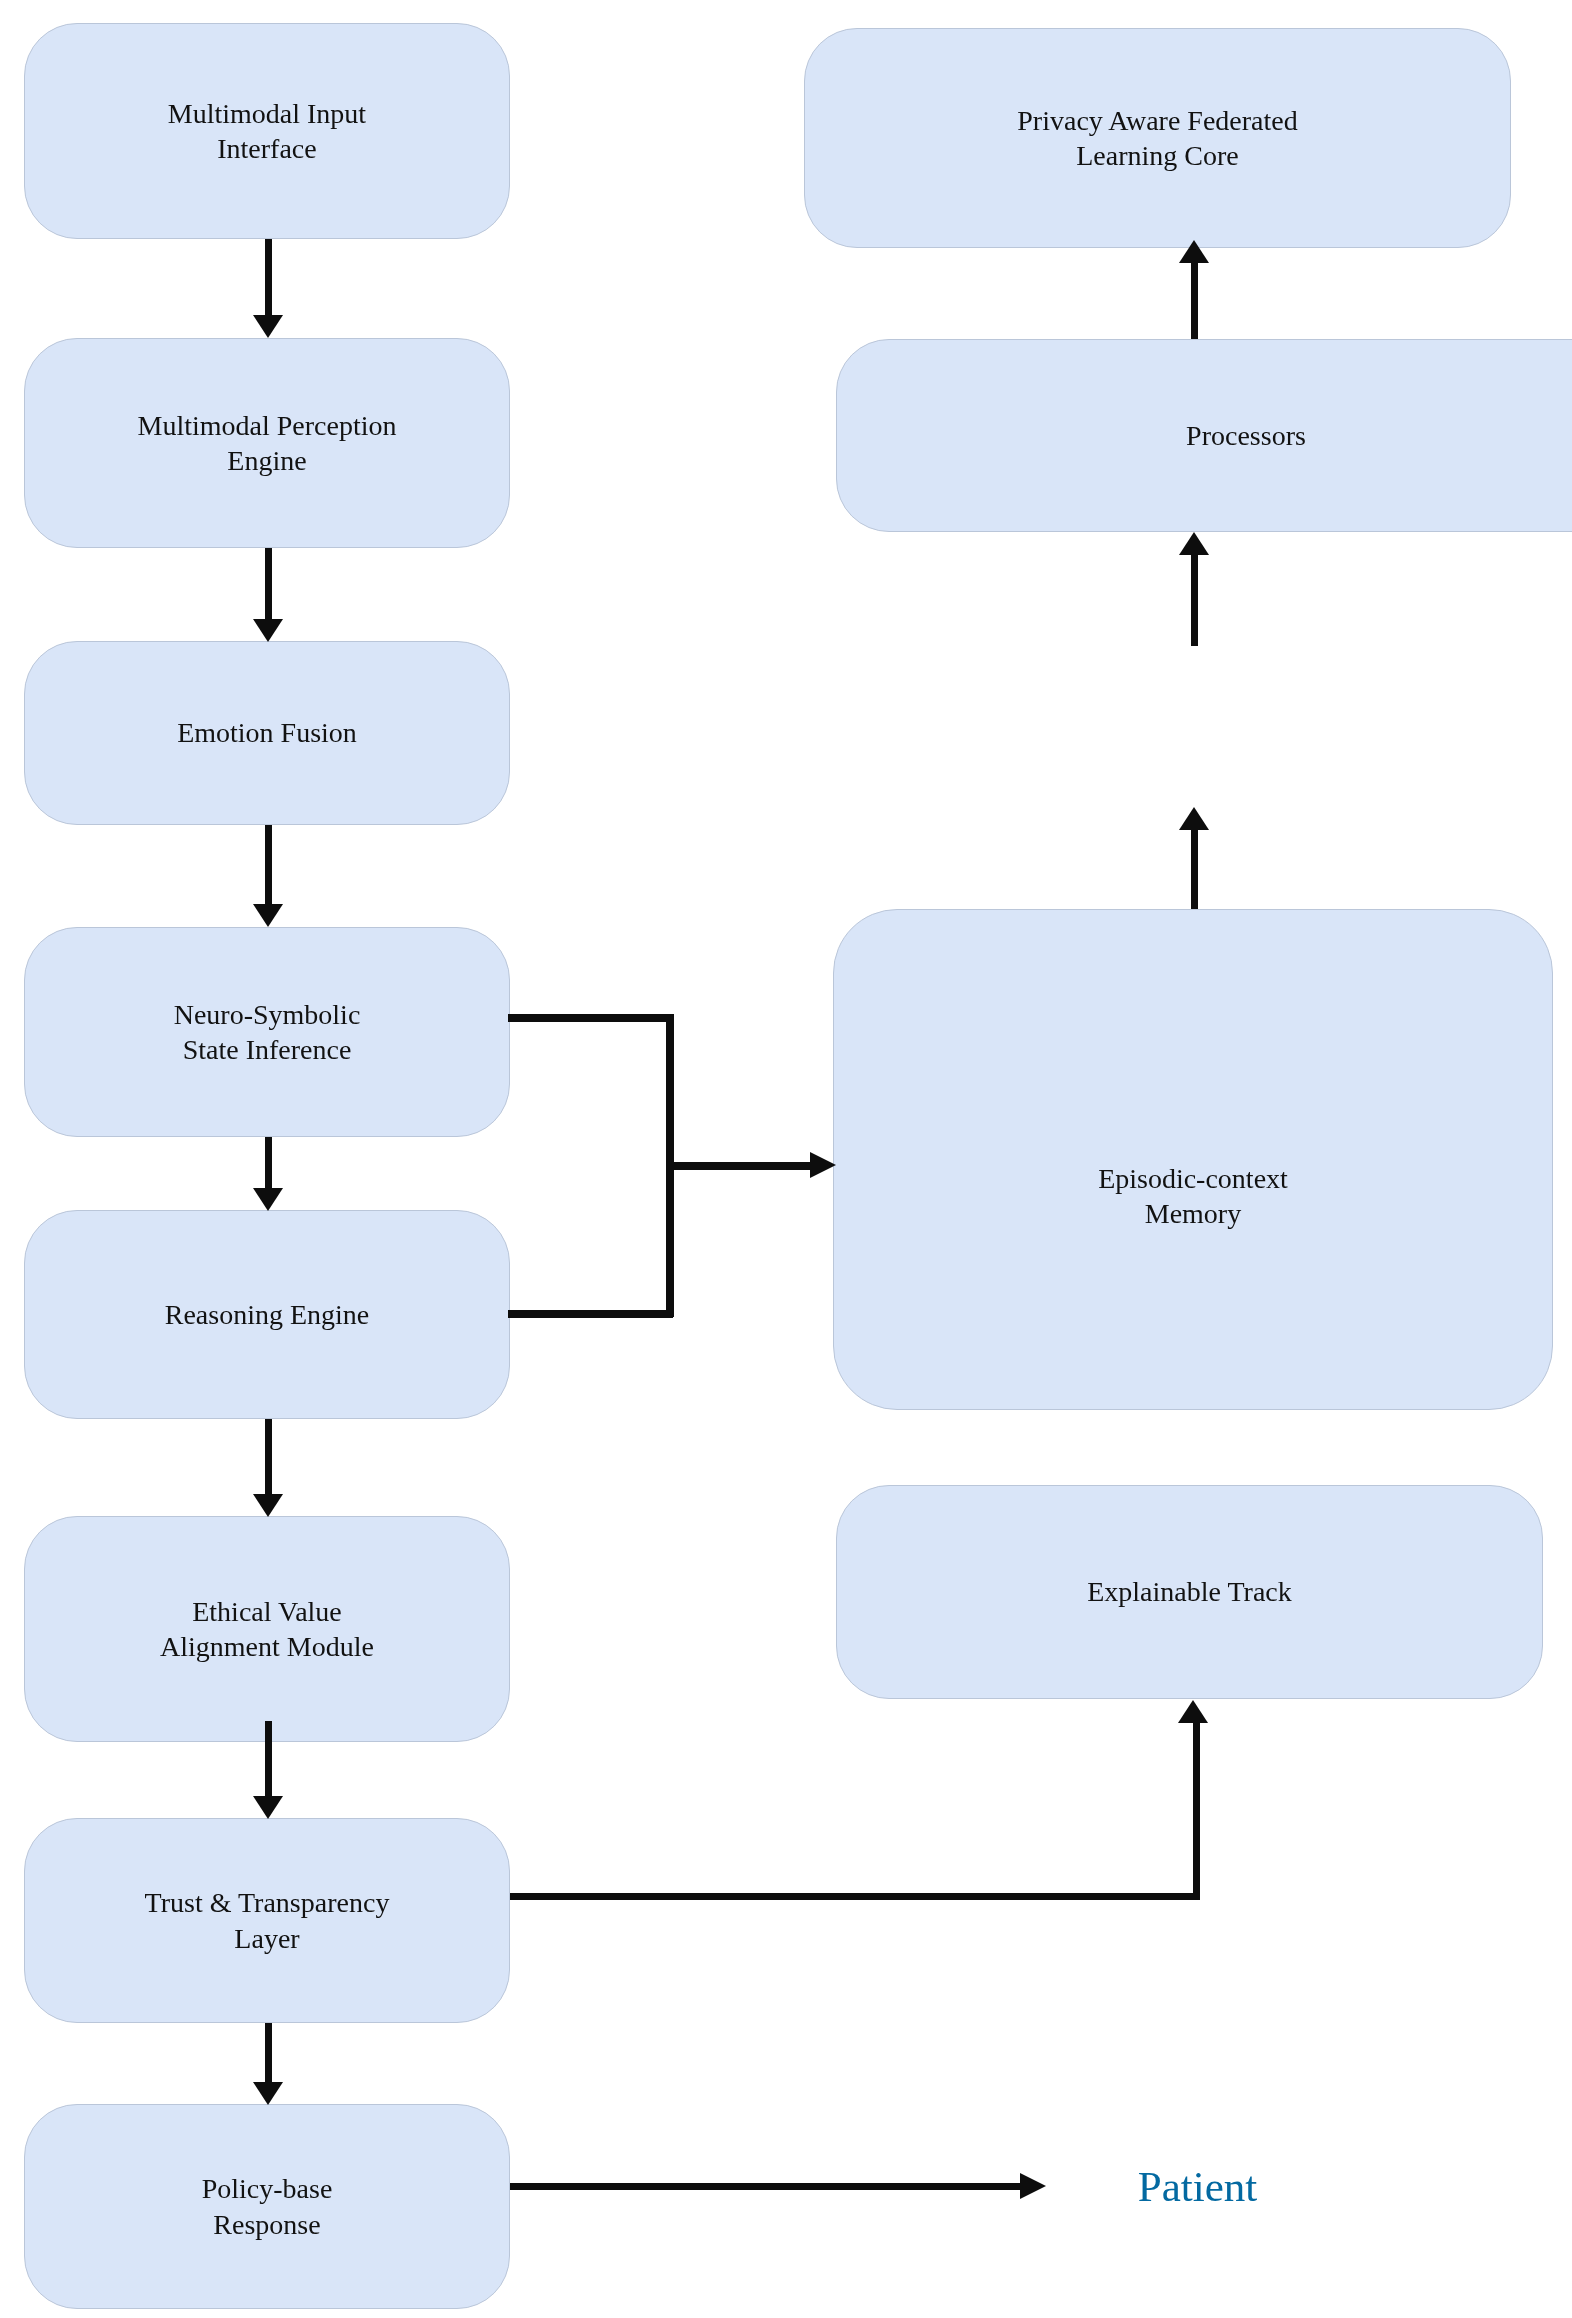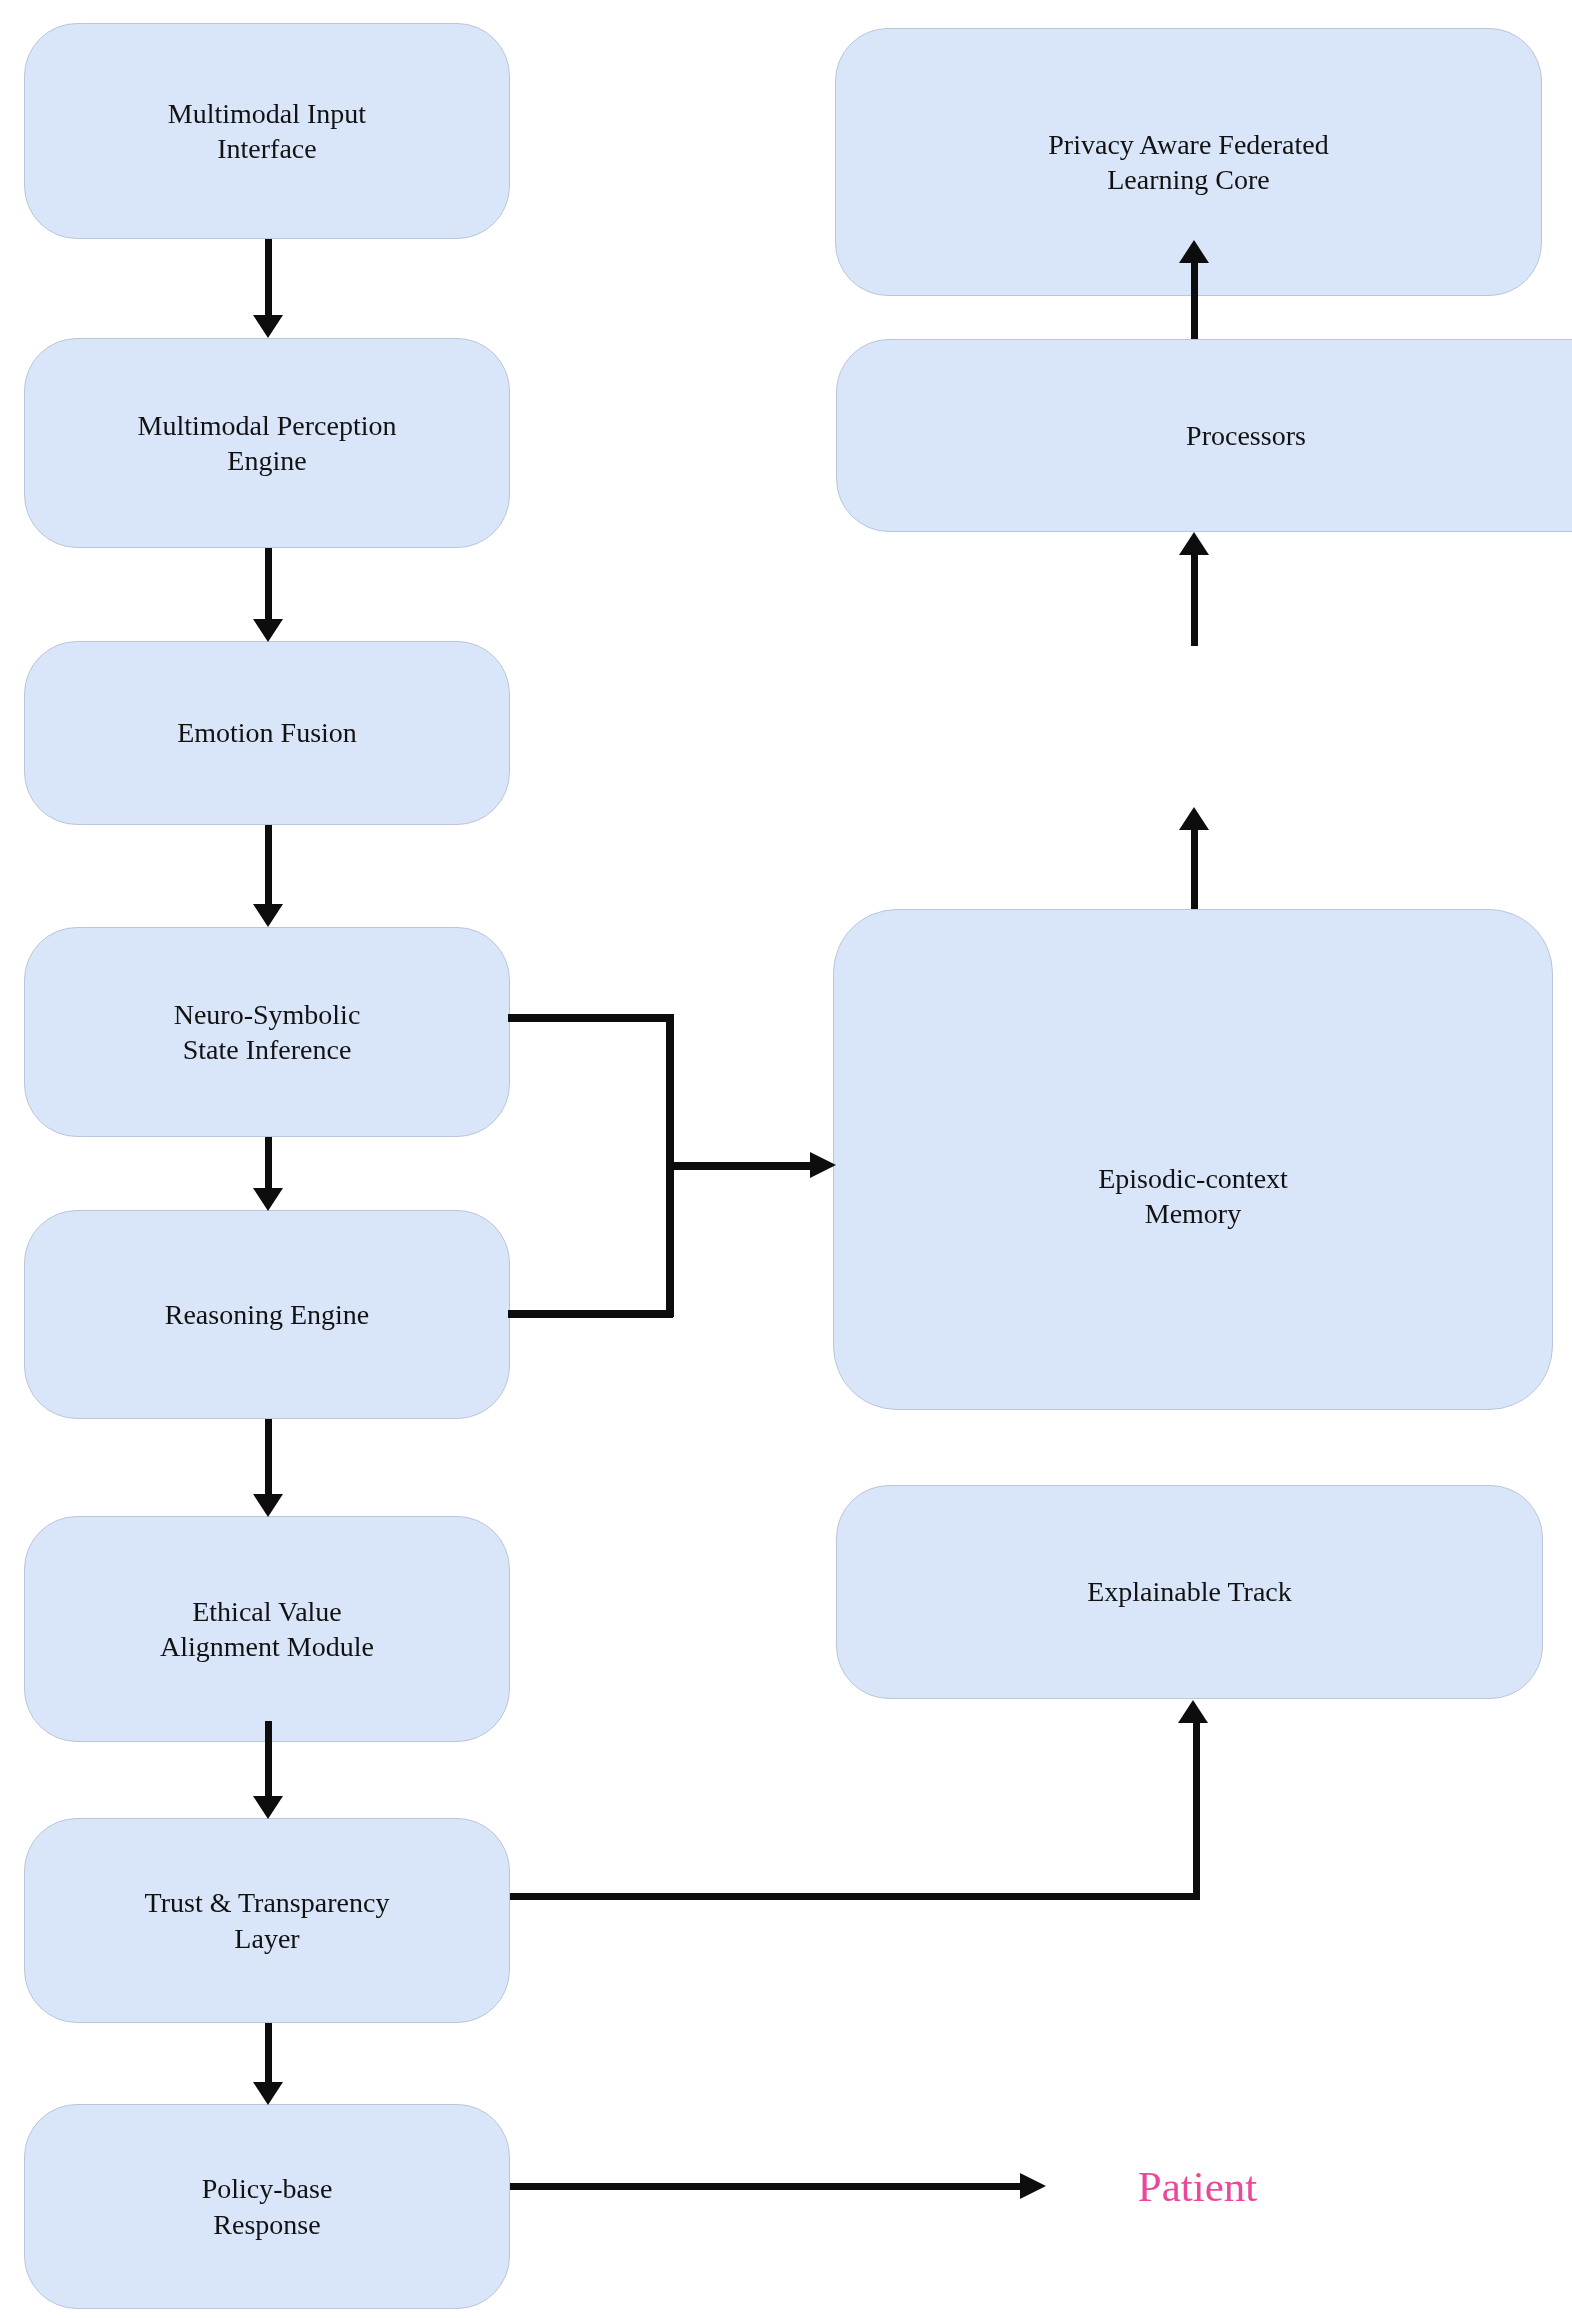--- a/index.html
+++ b/index.html
@@ -47,21 +47,21 @@
     border-top: 13.7px solid transparent;
     border-bottom: 13.7px solid transparent;
     border-left: 26px solid #0d0d0d;
   }
 
   .floating-label {
     position: absolute;
     display: flex;
     align-items: center;
     justify-content: center;
-    color: #ec4899;
+    color: #0369a1;
     font-size: 43px;
   }
 </style>
 </head>
 <body>
 
 <div id="canvas">
 
   <div class="node" style="left:24px; top:23px;  width:486px; height:216px">Multimodal Input
 Interface</div>
@@ -78,21 +78,21 @@
 
   <div class="node" style="left:24px; top:1516px; width:486px; height:226px">Ethical Value
 Alignment Module</div>
 
   <div class="node" style="left:24px; top:1818px; width:486px; height:205px">Trust &amp; Transparency
 Layer</div>
 
   <div class="node" style="left:24px; top:2104px; width:486px; height:205px">Policy-base
 Response</div>
 
-  <div class="node" style="left:835px; top:28px;  width:707px; height:268px">Privacy Aware Federated
+  <div class="node" style="left:804px; top:28px;  width:707px; height:220px">Privacy Aware Federated
 Learning Core</div>
 
   <div class="node" style="left:836px; top:339px; width:820px; height:193px">Processors</div>
 
 
   <div class="node node--big node--memory" style="left:833px; top:909px; width:720px; height:501px">Episodic-context
 Memory</div>
 
   <div class="node" style="left:836px; top:1485px; width:707px; height:214px">Explainable Track</div>
 

